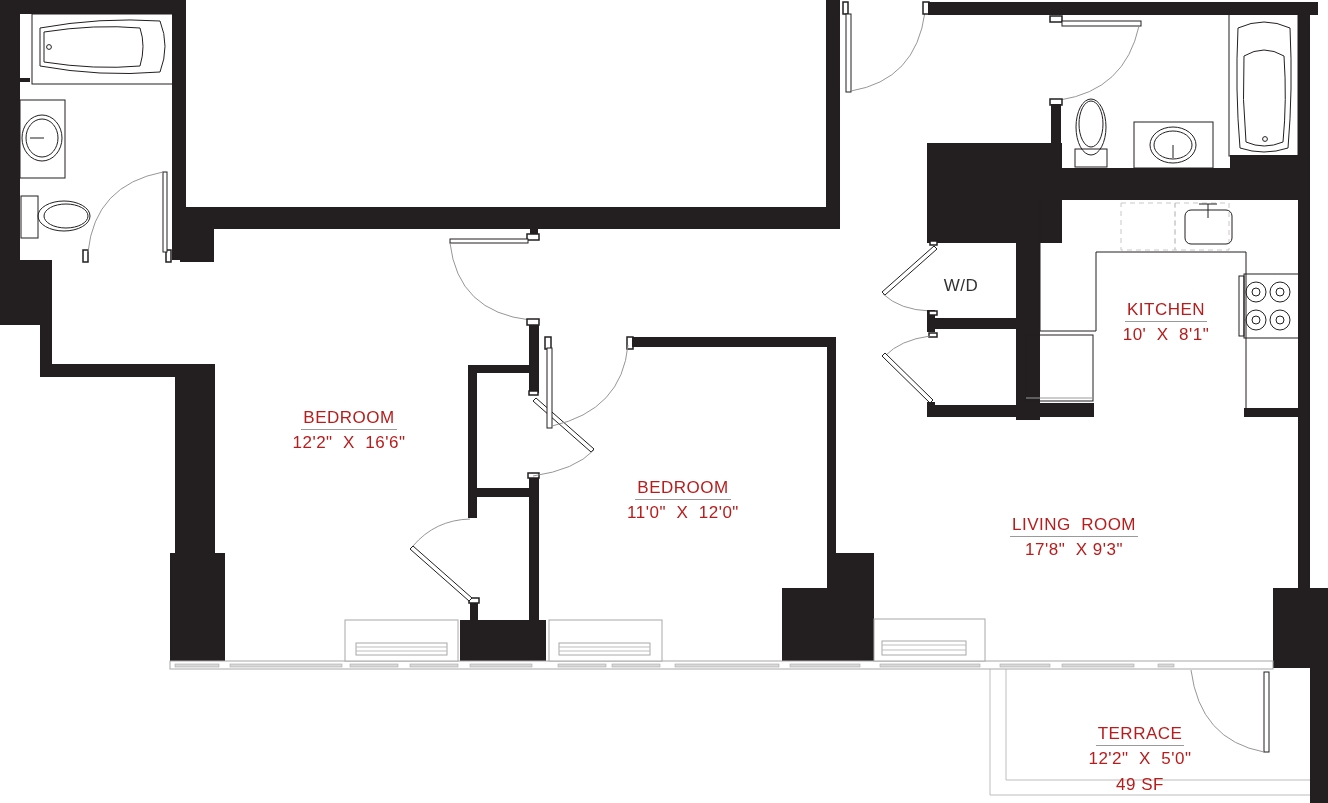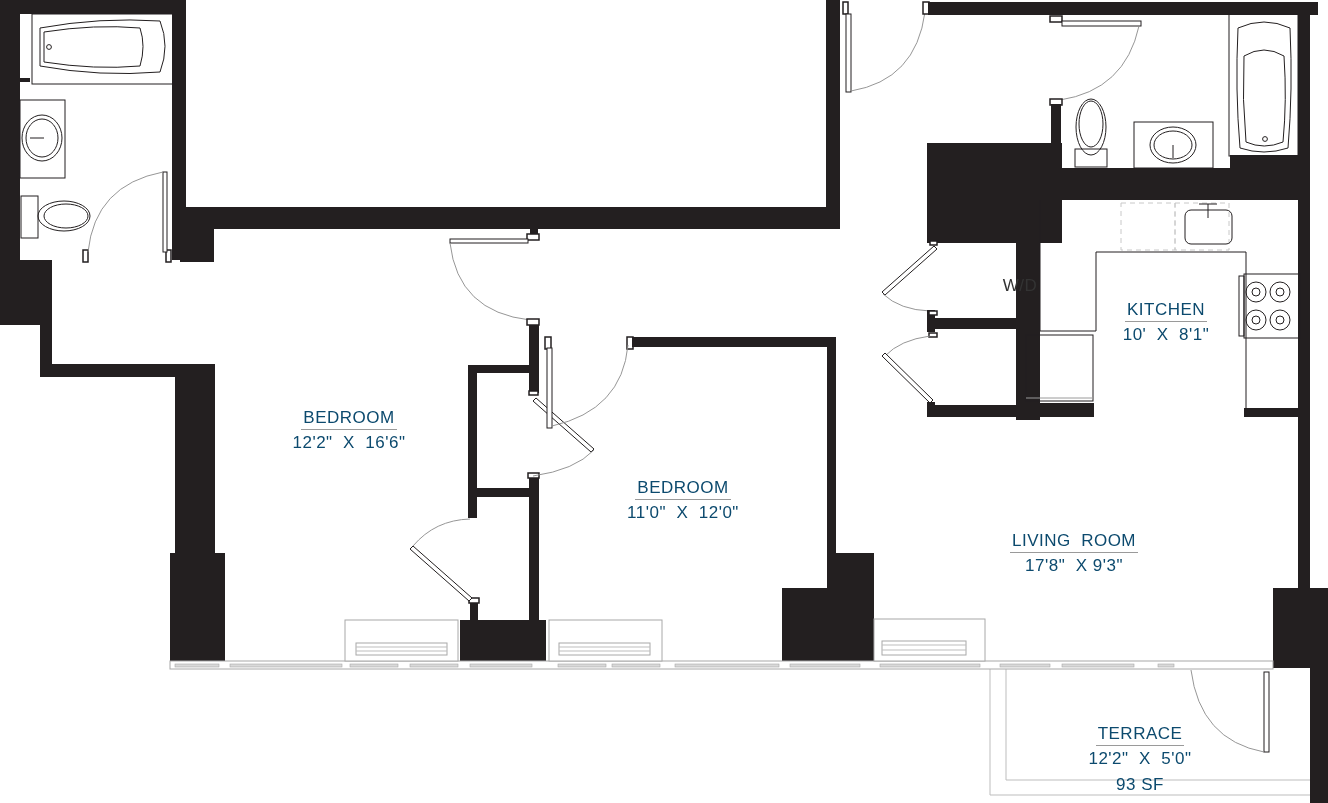--- a/index.html
+++ b/index.html
@@ -8,21 +8,21 @@
   .wall { fill:#231f20; }
   .thin { fill:none; stroke:#231f20; stroke-width:1; }
   .grey { fill:none; stroke:#9a9a9a; stroke-width:1; }
   .lightgrey { fill:none; stroke:#bdbdbd; stroke-width:1; }
   .dash { fill:none; stroke:#c8c8c8; stroke-width:1; stroke-dasharray:5 4; }
   .swing { fill:none; stroke:#8a8a8a; stroke-width:0.9; }
   .leaf { fill:#ffffff; stroke:#231f20; stroke-width:1; }
   .jamb { fill:#ffffff; stroke:#231f20; stroke-width:1.5; }
   .win { fill:#ffffff; stroke:#a8a8a8; stroke-width:1; }
   .winfill { fill:#d9d9d9; stroke:#a8a8a8; stroke-width:0.6; }
-  .label { position:absolute; text-align:center; color:#0c4a6e; letter-spacing:0.5px; }
+  .label { position:absolute; text-align:center; color:#b91c1c; letter-spacing:0.5px; }
   .room-name { display:inline-block; font-size:17px; line-height:20px; border-bottom:1px solid #9a9a9a; padding:0 2px 1px 2px; }
   .room-dim { font-size:17px; line-height:26px; white-space:pre; }
   .room-area { font-size:17px; line-height:26px; }
   .wd { font-size:17px; color:#333; }
 </style>
 </head>
 <body>
 
 <svg id="plan" viewBox="0 0 1328 803" xmlns="http://www.w3.org/2000/svg">
 
@@ -232,30 +232,30 @@
   <div class="room-name">BEDROOM</div>
   <div class="room-dim">12'2"  X  16'6"</div>
 </div>
 
 <div class="label" style="left:598px; top:478px; width:170px;">
   <div class="room-name">BEDROOM</div>
   <div class="room-dim">11'0"  X  12'0"</div>
 </div>
 
 <div class="label" style="left:986px; top:515px; width:176px;">
-  <div class="room-name" style="white-space:pre;margin-top:16px;">LIVING  ROOM</div>
+  <div class="room-name" style="white-space:pre;">LIVING  ROOM</div>
   <div class="room-dim">17'8"  X 9'3"</div>
 </div>
 
 <div class="label" style="left:1104px; top:300px; width:124px;">
   <div class="room-name">KITCHEN</div>
   <div class="room-dim">10'  X  8'1"</div>
 </div>
 
 <div class="label" style="left:1066px; top:724px; width:148px;">
   <div class="room-name">TERRACE</div>
   <div class="room-dim">12'2"  X  5'0"</div>
-  <div class="room-area">93 SF</div>
-</div>
-
-<div class="label wd" style="left:988px; top:276px; width:64px;">
+  <div class="room-area">49 SF</div>
+</div>
+
+<div class="label wd" style="left:929px; top:276px; width:64px;">
   <span>W/D</span>
 </div>
 
 </body></html>

